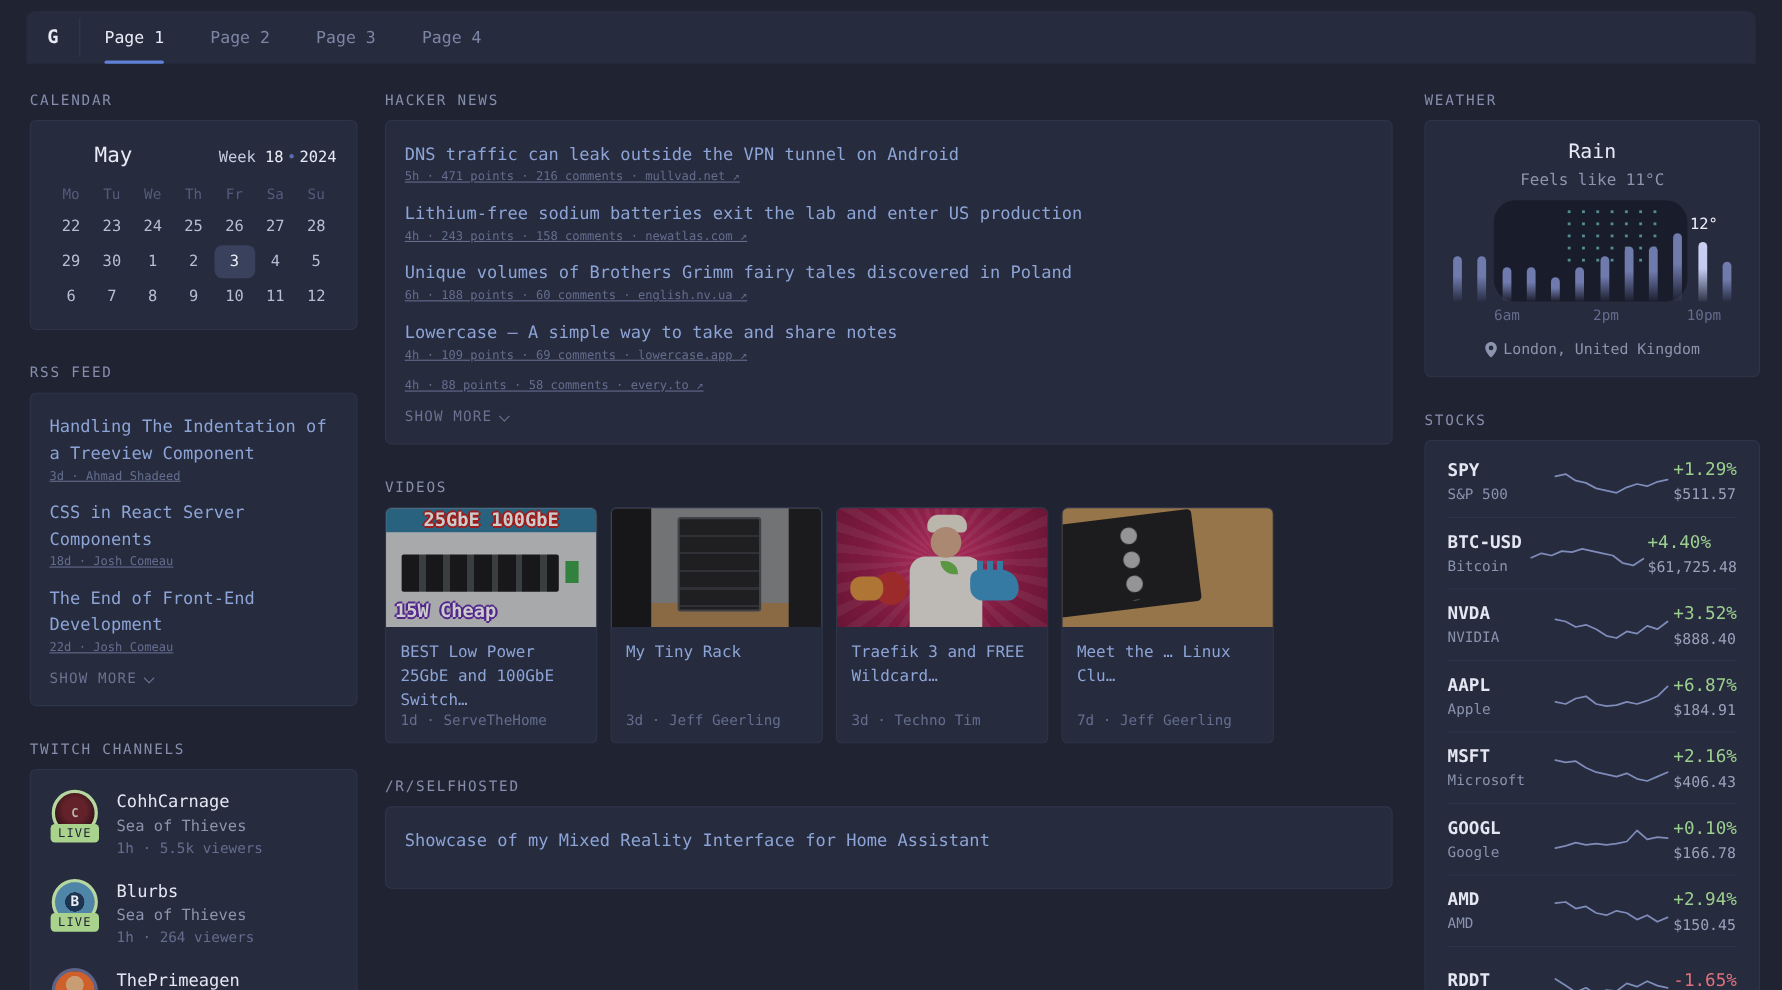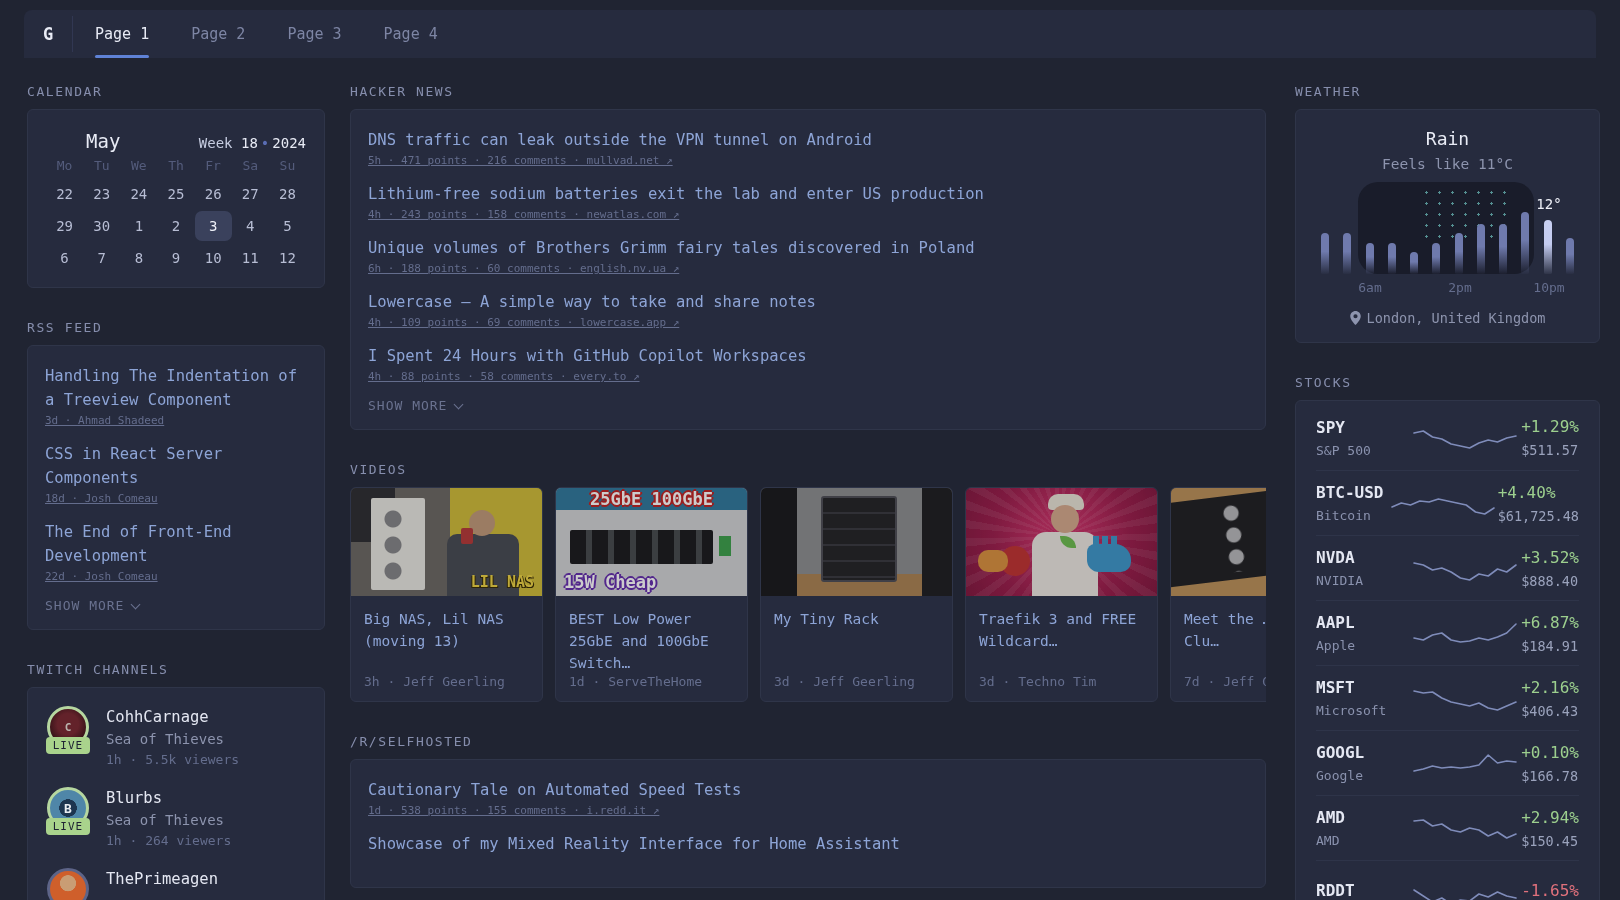--- a/index.html
+++ b/index.html
@@ -57,21 +57,21 @@
     transform:rotate(45deg);
   }
   
   .cal-card { padding:20px 18px 14px 18px; }
   .cal-head { display:flex; justify-content:space-between; align-items:baseline;padding-left:40px; }
   .cal-month { font-size:19px; color:#e8ebf5; }
   .cal-week { font-size:14px; color:#c6cce0; }
   .cal-week b { color:#e8ebf5; font-weight:normal; }
   .cal-dot { color:#5a6db3; margin:0 3px; }
   .cal-weekdays, .cal-grid-row { display:grid; grid-template-columns:repeat(7,1fr); }
-  .cal-weekdays { margin-top:6px; }
+  .cal-weekdays { margin-top:18px; }
   .cal-wd { text-align:center; font-size:13px; color:#545c7c; }
   .cal-grid { display:grid; grid-template-columns:repeat(7,1fr); row-gap:2px; margin-top:6px; }
   .cal-day {
     height:30px; display:flex; align-items:center; justify-content:center;
     font-size:14px; color:#b7bdd4;
   }
   .cal-day.selected {
     background:#3a415c; border-radius:7px; color:#eef0f8;
   }
   
@@ -330,49 +330,33 @@
         </div>
         <div class="feed-item">
           <div class="feed-title link">Unique volumes of Brothers Grimm fairy tales discovered in Poland</div>
           <div class="feed-meta meta">6h · 188 points · 60 comments · english.nv.ua ↗</div>
         </div>
         <div class="feed-item">
           <div class="feed-title link">Lowercase – A simple way to take and share notes</div>
           <div class="feed-meta meta">4h · 109 points · 69 comments · lowercase.app ↗</div>
         </div>
         <div class="feed-item">
-          <div class="feed-title link">I Spent 24 Hours with GitHub Copilot Workspaces</div>
           <div class="feed-meta meta">4h · 88 points · 58 comments · every.to ↗</div>
         </div>
         <div class="show-more">
             <span>SHOW MORE</span>
             <i class="chev"></i>
           </div>
       </div>
     </div>
 
     <div class="widget">
       <h2 class="w-label">VIDEOS</h2>
       <div class="video-row">
 
-        <div class="card video-card">
-          <div class="thumb t1">
-            <div class="stickers"></div>
-              <div class="tower"></div>
-              <div class="fans"></div>
-            <div class="body"></div>
-              <div class="head"></div>
-              <div class="mug"></div>
-            <div class="txt">LIL NAS</div>
-          </div>
-          <div class="vbody">
-            <div class="vtitle link">Big NAS, Lil NAS (moving 13)</div>
-            <div class="vmeta meta">3h · Jeff Geerling</div>
-          </div>
-        </div>
 
         <div class="card video-card">
           <div class="thumb t2">
             <div class="strip"></div>
               <div class="panel"></div>
               <div class="ports"></div>
               <div class="green"></div>
             <div class="txt1">25GbE 100GbE</div>
             <div class="txt2">15W Cheap</div>
           </div>
@@ -422,24 +406,20 @@
             <div class="vmeta meta">7d · Jeff Geerling</div>
           </div>
         </div>
 
       </div>
     </div>
 
     <div class="widget">
       <h2 class="w-label">/R/SELFHOSTED</h2>
       <div class="card feed-card">
-        <div class="feed-item">
-          <div class="feed-title link">Cautionary Tale on Automated Speed Tests</div>
-          <div class="feed-meta meta">1d · 538 points · 155 comments · i.redd.it ↗</div>
-        </div>
         <div class="feed-item">
           <div class="feed-title link">Showcase of my Mixed Reality Interface for Home Assistant</div>
         </div>
       </div>
     </div>
   </div>
 
   <div class="col-right">
 
     <div class="widget">

